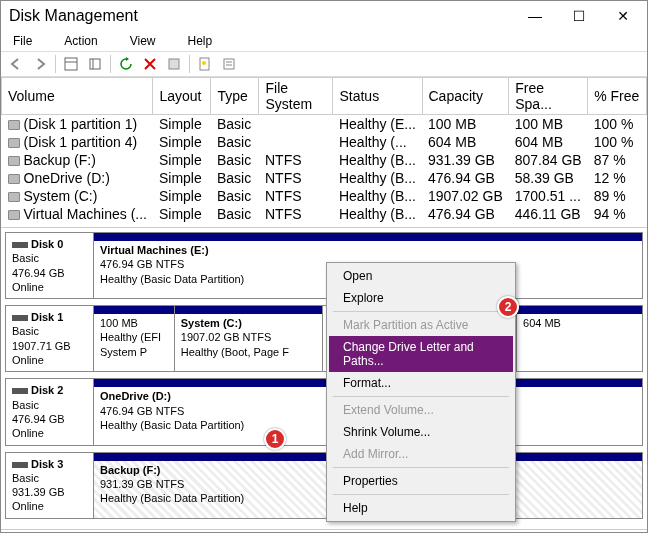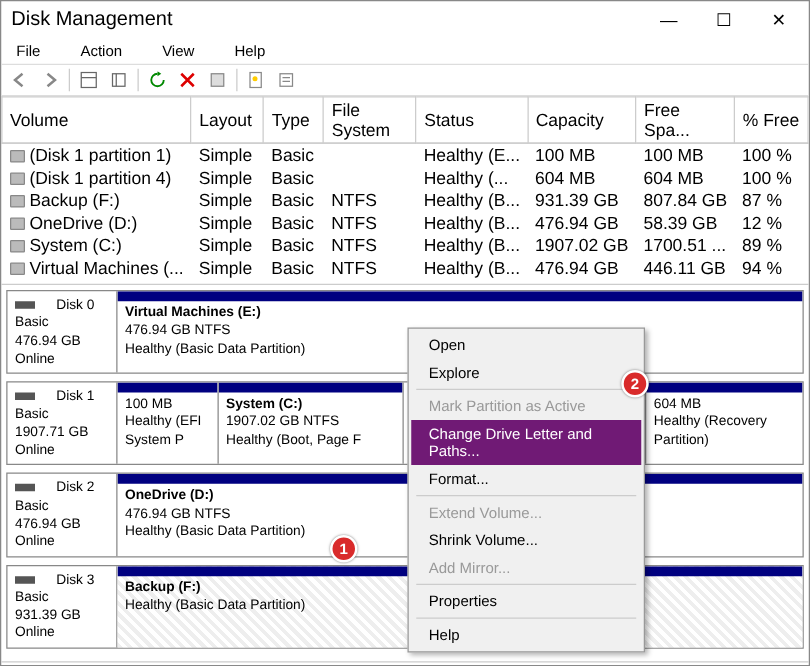--- a/index.html
+++ b/index.html
@@ -13,21 +13,21 @@
 .toolbar .tbtn { width: 22px; height: 22px; display: flex; align-items: center; justify-content: center; border: 1px solid transparent; }
 .toolbar .sep { width: 1px; height: 18px; background: #ccc; margin: 0 2px; }
 .volume-table { width: 100%; border-collapse: collapse; font-size: 14px; }
 .volume-table th { text-align: left; font-weight: normal; background: #fff; border: 1px solid #ccc; padding: 2px 6px; height: 18px; }
 .volume-table td { padding: 1px 6px; height: 16px; white-space: nowrap; overflow: hidden; }
 .volicon { display: inline-block; width: 12px; height: 10px; background: #bbb; border: 1px solid #888; margin-right: 4px; vertical-align: middle; border-radius: 1px; }
 .graphical { border-top: 1px solid #ccc; margin-top: 4px; padding: 4px; }
 .diskrow { display: flex; border: 1px solid #888; margin-bottom: 6px; min-height: 54px; }
 .disklabel { width: 88px; padding: 4px 6px; border-right: 1px solid #888; font-size: 11px; line-height: 1.3; }
 .disklabel .diskicon { display: inline-block; width: 16px; height: 6px; background: #555; margin-right: 3px; vertical-align: middle; }
-.disklabel b { font-weight: normal; margin-left: 14px; }
+.disklabel b { font-weight: bold; }
 .partitions { flex: 1; display: flex; }
 .part { border-right: 1px solid #888; padding: 2px 6px 4px 6px; display: flex; flex-direction: column; line-height: 1.3; overflow: hidden; }
 .part:last-child { border-right: none; }
 .partbar { height: 8px; margin: -2px -6px 2px -6px; }
 .bar-primary { background: #000080; }
 .part.hatched { background-image: repeating-linear-gradient(45deg, #eee 0, #eee 3px, #fff 3px, #fff 6px); }
 .legend { display: flex; gap: 12px; padding: 4px 6px; align-items: center; border-top: 1px solid #ccc; }
 .legend .sw { display: inline-block; width: 10px; height: 10px; margin-right: 4px; vertical-align: middle; }
 .sw.black { background: #000; }
 .sw.navy { background: #000080; }
@@ -214,41 +214,41 @@
           <b>System  (C:)</b>
           <span>1907.02 GB NTFS</span>
           <span>Healthy (Boot, Page F</span>
         </div>
         <div class="part" style="flex: 0.4 1 0%;">
           <div class="partbar "></div>
         </div>
         <div class="part" style="flex: 0.25 1 0%;">
           <div class="partbar bar-primary"></div>
           <span>604 MB</span>
-          <span>Healthy (Recovery Partition)</span>
         </div>
       </div>
     </div>
     <div class="diskrow">
       <div class="disklabel"><span class="diskicon"></span><b>Disk 2</b><br>Basic<br>476.94 GB<br>Online</div>
       <div class="partitions">
         <div class="part" style="flex: 1 1 0%;">
           <div class="partbar bar-primary"></div>
           <b>OneDrive  (D:)</b>
           <span>476.94 GB NTFS</span>
           <span>Healthy (Basic Data Partition)</span>
         </div>
       </div>
     </div>
     <div class="diskrow">
       <div class="disklabel"><span class="diskicon"></span><b>Disk 3</b><br>Basic<br>931.39 GB<br>Online</div>
       <div class="partitions">
         <div class="part hatched" style="flex: 1 1 0%;">
           <div class="partbar bar-primary"></div>
           <b>Backup  (F:)</b>
+          <span>931.39 GB NTFS</span>
           <span>Healthy (Basic Data Partition)</span>
         </div>
       </div>
     </div>
   </div>
 
 <div class="legend">
   <span><span class="sw black"></span><span>Unallocated</span></span>
   <span><span class="sw navy"></span><span>Primary partition</span></span>
 </div>

